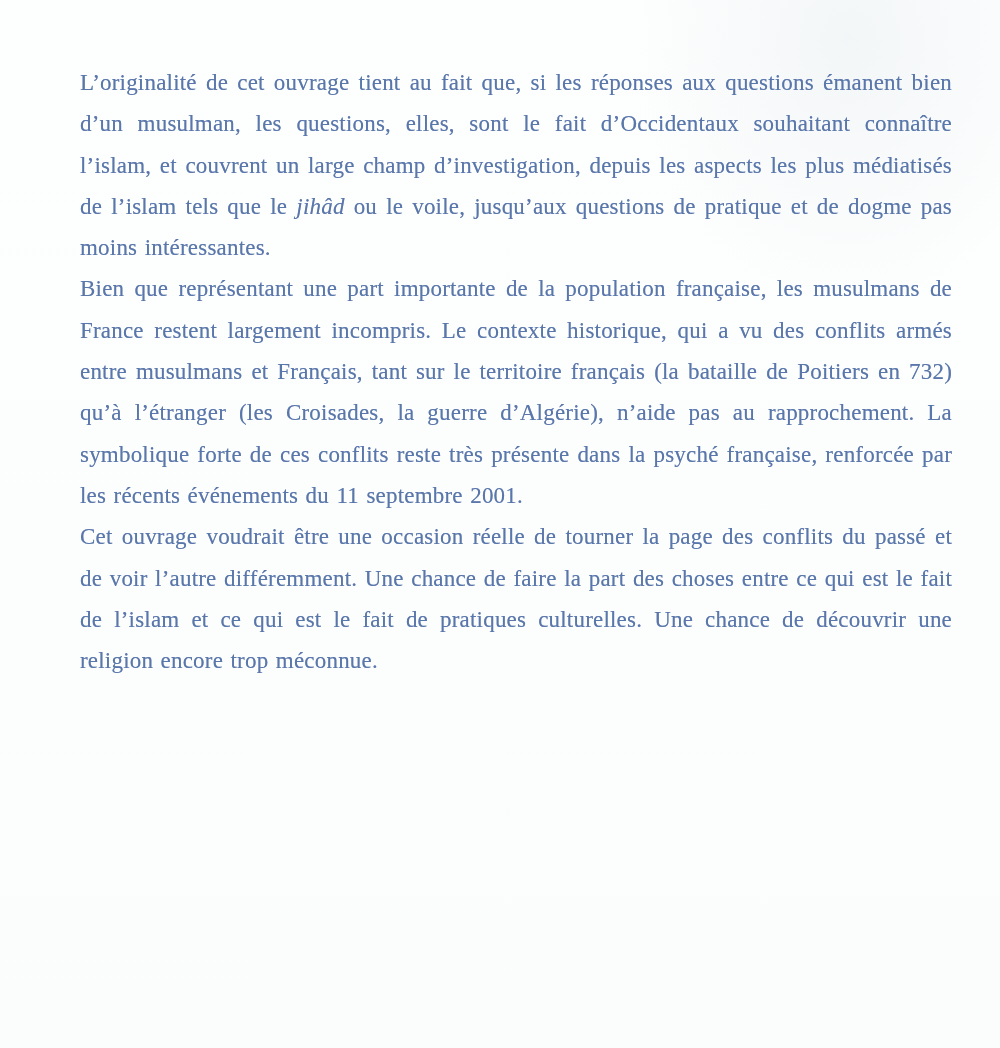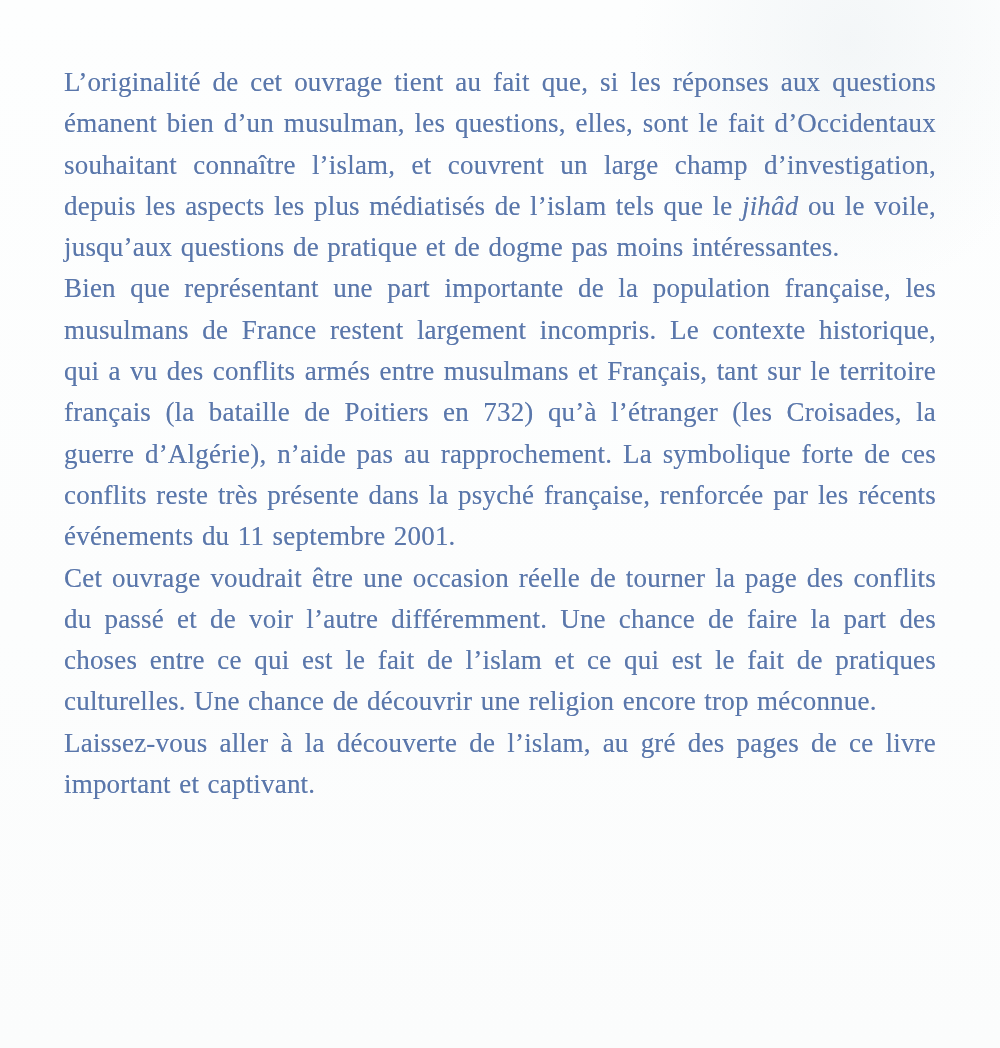--- a/index.html
+++ b/index.html
@@ -12,25 +12,25 @@
     width: 1000px;
     height: 1048px;
     background:
       radial-gradient(ellipse at 85% 4%, rgba(225,232,236,0.35), rgba(255,255,255,0) 18%),
       linear-gradient(180deg, #fdfefe 0%, #fcfdfd 60%, #fbfcfc 100%);
     overflow: hidden;
     font-family: "Liberation Serif", "DejaVu Serif", serif;
   }
   .text-block {
     position: absolute;
-    left: 64px;
+    left: 80px;
     top: 62px;
     width: 872px;
     color: #5a77ab;
-    font-size: 27px;
+    font-size: 23px;
     line-height: 41.3px;
     letter-spacing: 0.2px;
     word-spacing: 1.5px;
     text-align: justify;
     text-rendering: optimizeLegibility;
     text-shadow: 0 0 0.6px rgba(90,119,171,0.55);
   }
   .para {
     margin: 0;
     padding: 0;
@@ -41,15 +41,14 @@
   }
 </style>
 </head>
 <body>
 
 <div class="scan-page">
   <div class="text-block" style="color: rgb(90, 119, 171);">
       <p class="para"><span>L’originalité de cet ouvrage tient au fait que, si les réponses aux questions émanent bien d’un musulman, les questions, elles, sont le fait d’Occidentaux souhaitant connaître l’islam, et couvrent un large champ d’investigation, depuis les aspects les plus médiatisés de l’islam tels que le </span><span class="italic">jihâd</span><span> ou le voile, jusqu’aux questions de pratique et de dogme pas moins intéressantes.</span></p>
       <p class="para"><span>Bien que représentant une part importante de la population française, les musulmans de France restent largement incompris. Le contexte historique, qui a vu des conflits armés entre musulmans et Français, tant sur le territoire français (la bataille de Poitiers en 732) qu’à l’étranger (les Croisades, la guerre d’Algérie), n’aide pas au rapprochement. La symbolique forte de ces conflits reste très présente dans la psyché française, renforcée par les récents événements du 11 septembre 2001.</span></p>
       <p class="para"><span>Cet ouvrage voudrait être une occasion réelle de tourner la page des conflits du passé et de voir l’autre différemment. Une chance de faire la part des choses entre ce qui est le fait de l’islam et ce qui est le fait de pratiques culturelles. Une chance de découvrir une religion encore trop méconnue.</span></p>
-      <p class="para"><span>Laissez-vous aller à la découverte de l’islam, au gré des pages de ce livre important et captivant.</span></p>
     </div>
 </div>
 
 </body></html>

